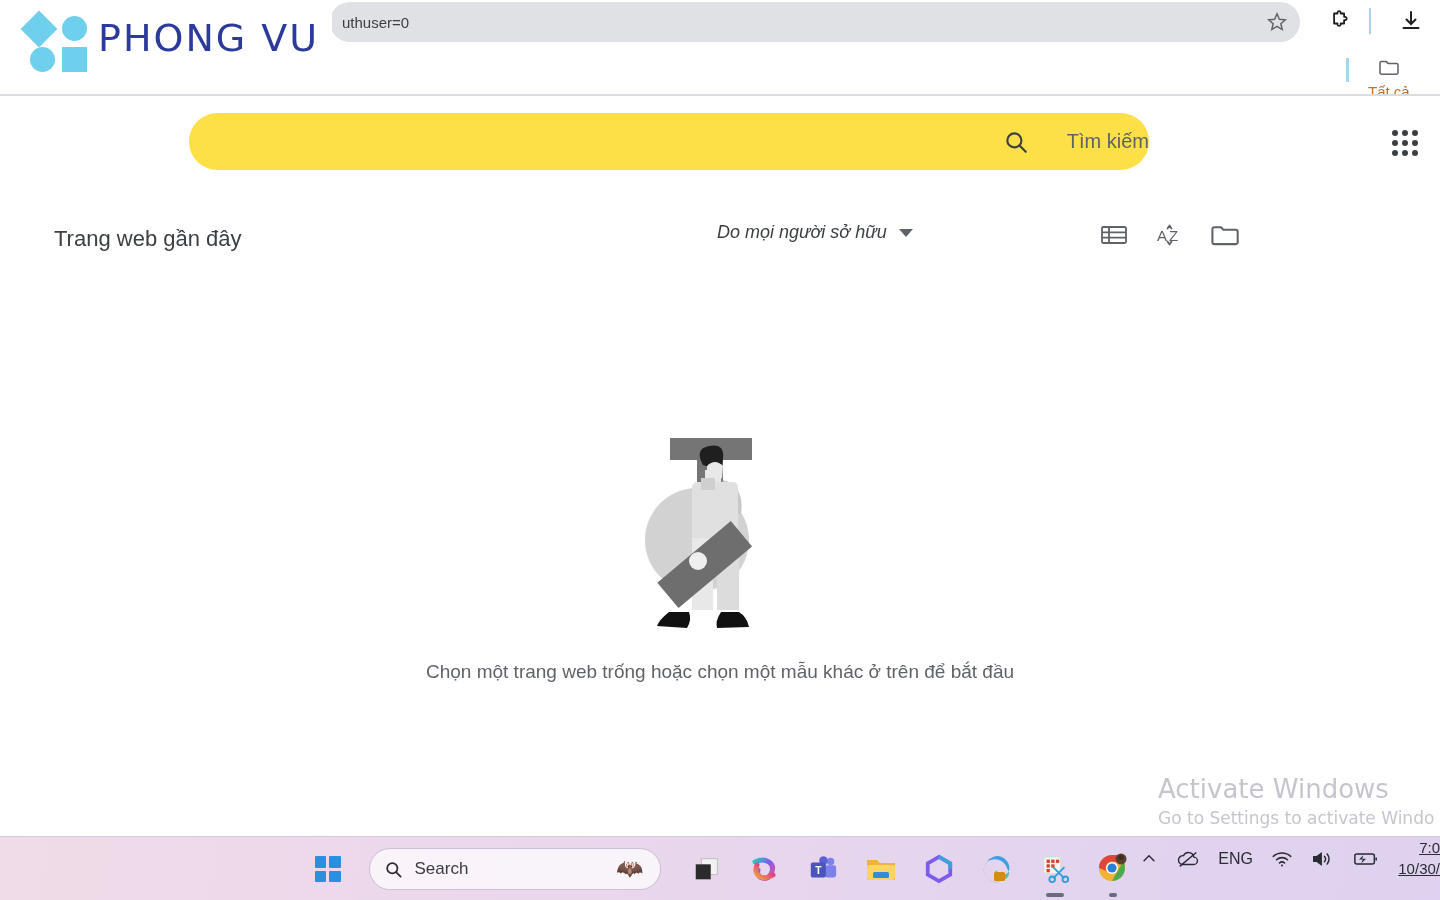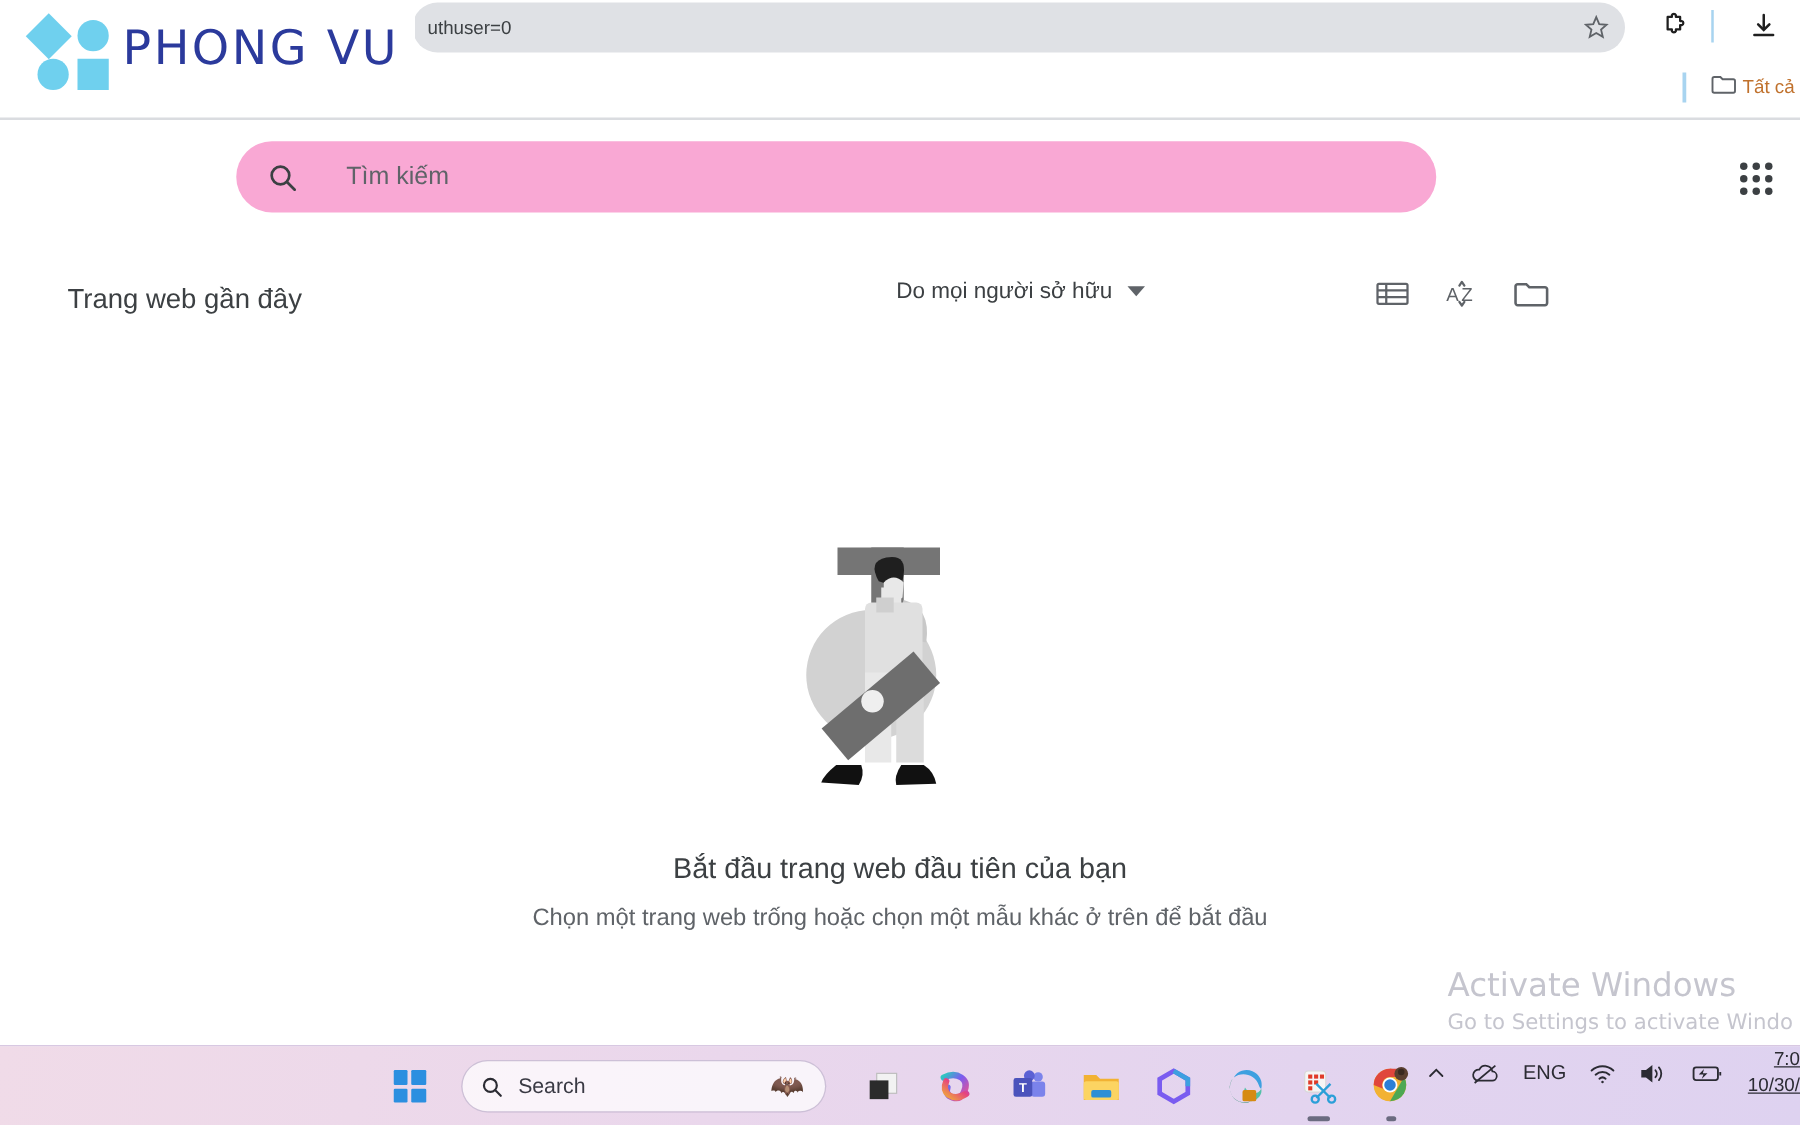--- a/index.html
+++ b/index.html
@@ -40,21 +40,21 @@
     position: absolute; left: 0; top: 50px; width: 1440px; height: 42px;
     background: #ffffff; display: flex; align-items: center;
   }
   .bm-divider {
     position: absolute; left: 1346px; top: 58px;
     width: 3px; height: 24px; background: #a8d4f0;
   }
   .bm-all {
     position: absolute; left: 1368px; top: 58px;
     display: flex; align-items: center; gap: 4px;
-    font-size: 15px; color: #c0712c; white-space: nowrap;
+    font-size: 15px; color: #c0712c; white-space: nowrap; flex-direction: column;
   }
   .chrome-bottom-line {
     position: absolute; left: 0; top: 94px; width: 1440px; height: 2px;
     background: #dadce0;
   }
 
   
   .pv-logo {
     position: absolute; left: 0; top: 0; width: 332px; height: 86px;
     background: #ffffff; display: flex; align-items: center;
@@ -85,22 +85,22 @@
   }
 
   
   .sites-header {
     position: absolute; left: 0; top: 96px; width: 1440px; height: 90px;
     background: #ffffff; display: flex; align-items: center;
   }
   .search-pill {
     position: absolute; left: 189px; top: 113px;
     width: 960px; height: 57px;
-    background: #f9a8d4; border-radius: 29px;
-    display: flex; align-items: center;
+    background: #fde047; border-radius: 29px;
+    display: flex; align-items: center; justify-content: flex-end;
   }
   .search-icon-wrap { margin-left: 24px; display: flex; }
   .search-placeholder {
     margin-left: 38px; font-size: 20px; color: #5f6368;
   }
   .apps-grid {
     position: absolute; left: 1392px; top: 130px;
     width: 26px; height: 26px;
     display: grid; grid-template-columns: repeat(3, 1fr);
     grid-template-rows: repeat(3, 1fr); gap: 4px;
@@ -114,21 +114,21 @@
   .toolbar-row {
     position: absolute; left: 0; top: 208px; width: 1440px; height: 56px;
   }
   .recent-label {
     position: absolute; left: 54px; top: 226px;
     font-size: 22px; color: #3c4043;
   }
   .owner-filter {
     position: absolute; left: 717px; top: 222px;
     display: flex; align-items: center; gap: 12px;
-    font-size: 18px; color: #3c4043; cursor: pointer;
+    font-size: 18px; color: #3c4043; cursor: pointer; font-style: italic;
   }
   .caret-down {
     width: 0; height: 0;
     border-left: 7px solid transparent; border-right: 7px solid transparent;
     border-top: 8px solid #5f6368;
   }
   .tb-icon {
     position: absolute; top: 218px; width: 34px; height: 34px;
     display: flex; align-items: center; justify-content: center;
     cursor: pointer;
@@ -325,21 +325,20 @@
         <rect x="57" y="108" width="21" height="72" fill="#e8e8e8"></rect>
         <rect x="82" y="108" width="22" height="72" fill="#dcdcdc"></rect>
         <g transform="rotate(-40 70 135)">
           <rect x="22" y="118" width="96" height="33" fill="#6e6e6e"></rect>
         </g>
         <circle cx="63" cy="131" r="9" fill="#efefef"></circle>
         <path d="M34 182 q-10 8 -12 14 l30 2 q5 -8 2 -16 z" fill="#111111"></path>
         <path d="M86 182 q-6 9 -4 16 l32 -1 q-2 -10 -10 -15 z" fill="#111111"></path>
       </svg>
     </div>
-    <div class="empty-title">Bắt đầu trang web đầu tiên của bạn</div>
     <div class="empty-sub">Chọn một trang web trống hoặc chọn một mẫu khác ở trên để bắt đầu</div>
   </div>
 
   <div class="activate-wm">
     <div class="activate-title">Activate Windows</div>
     <div class="activate-sub">Go to Settings to activate Windo</div>
   </div>
 
   <div class="taskbar">
     <div class="tb-center">

